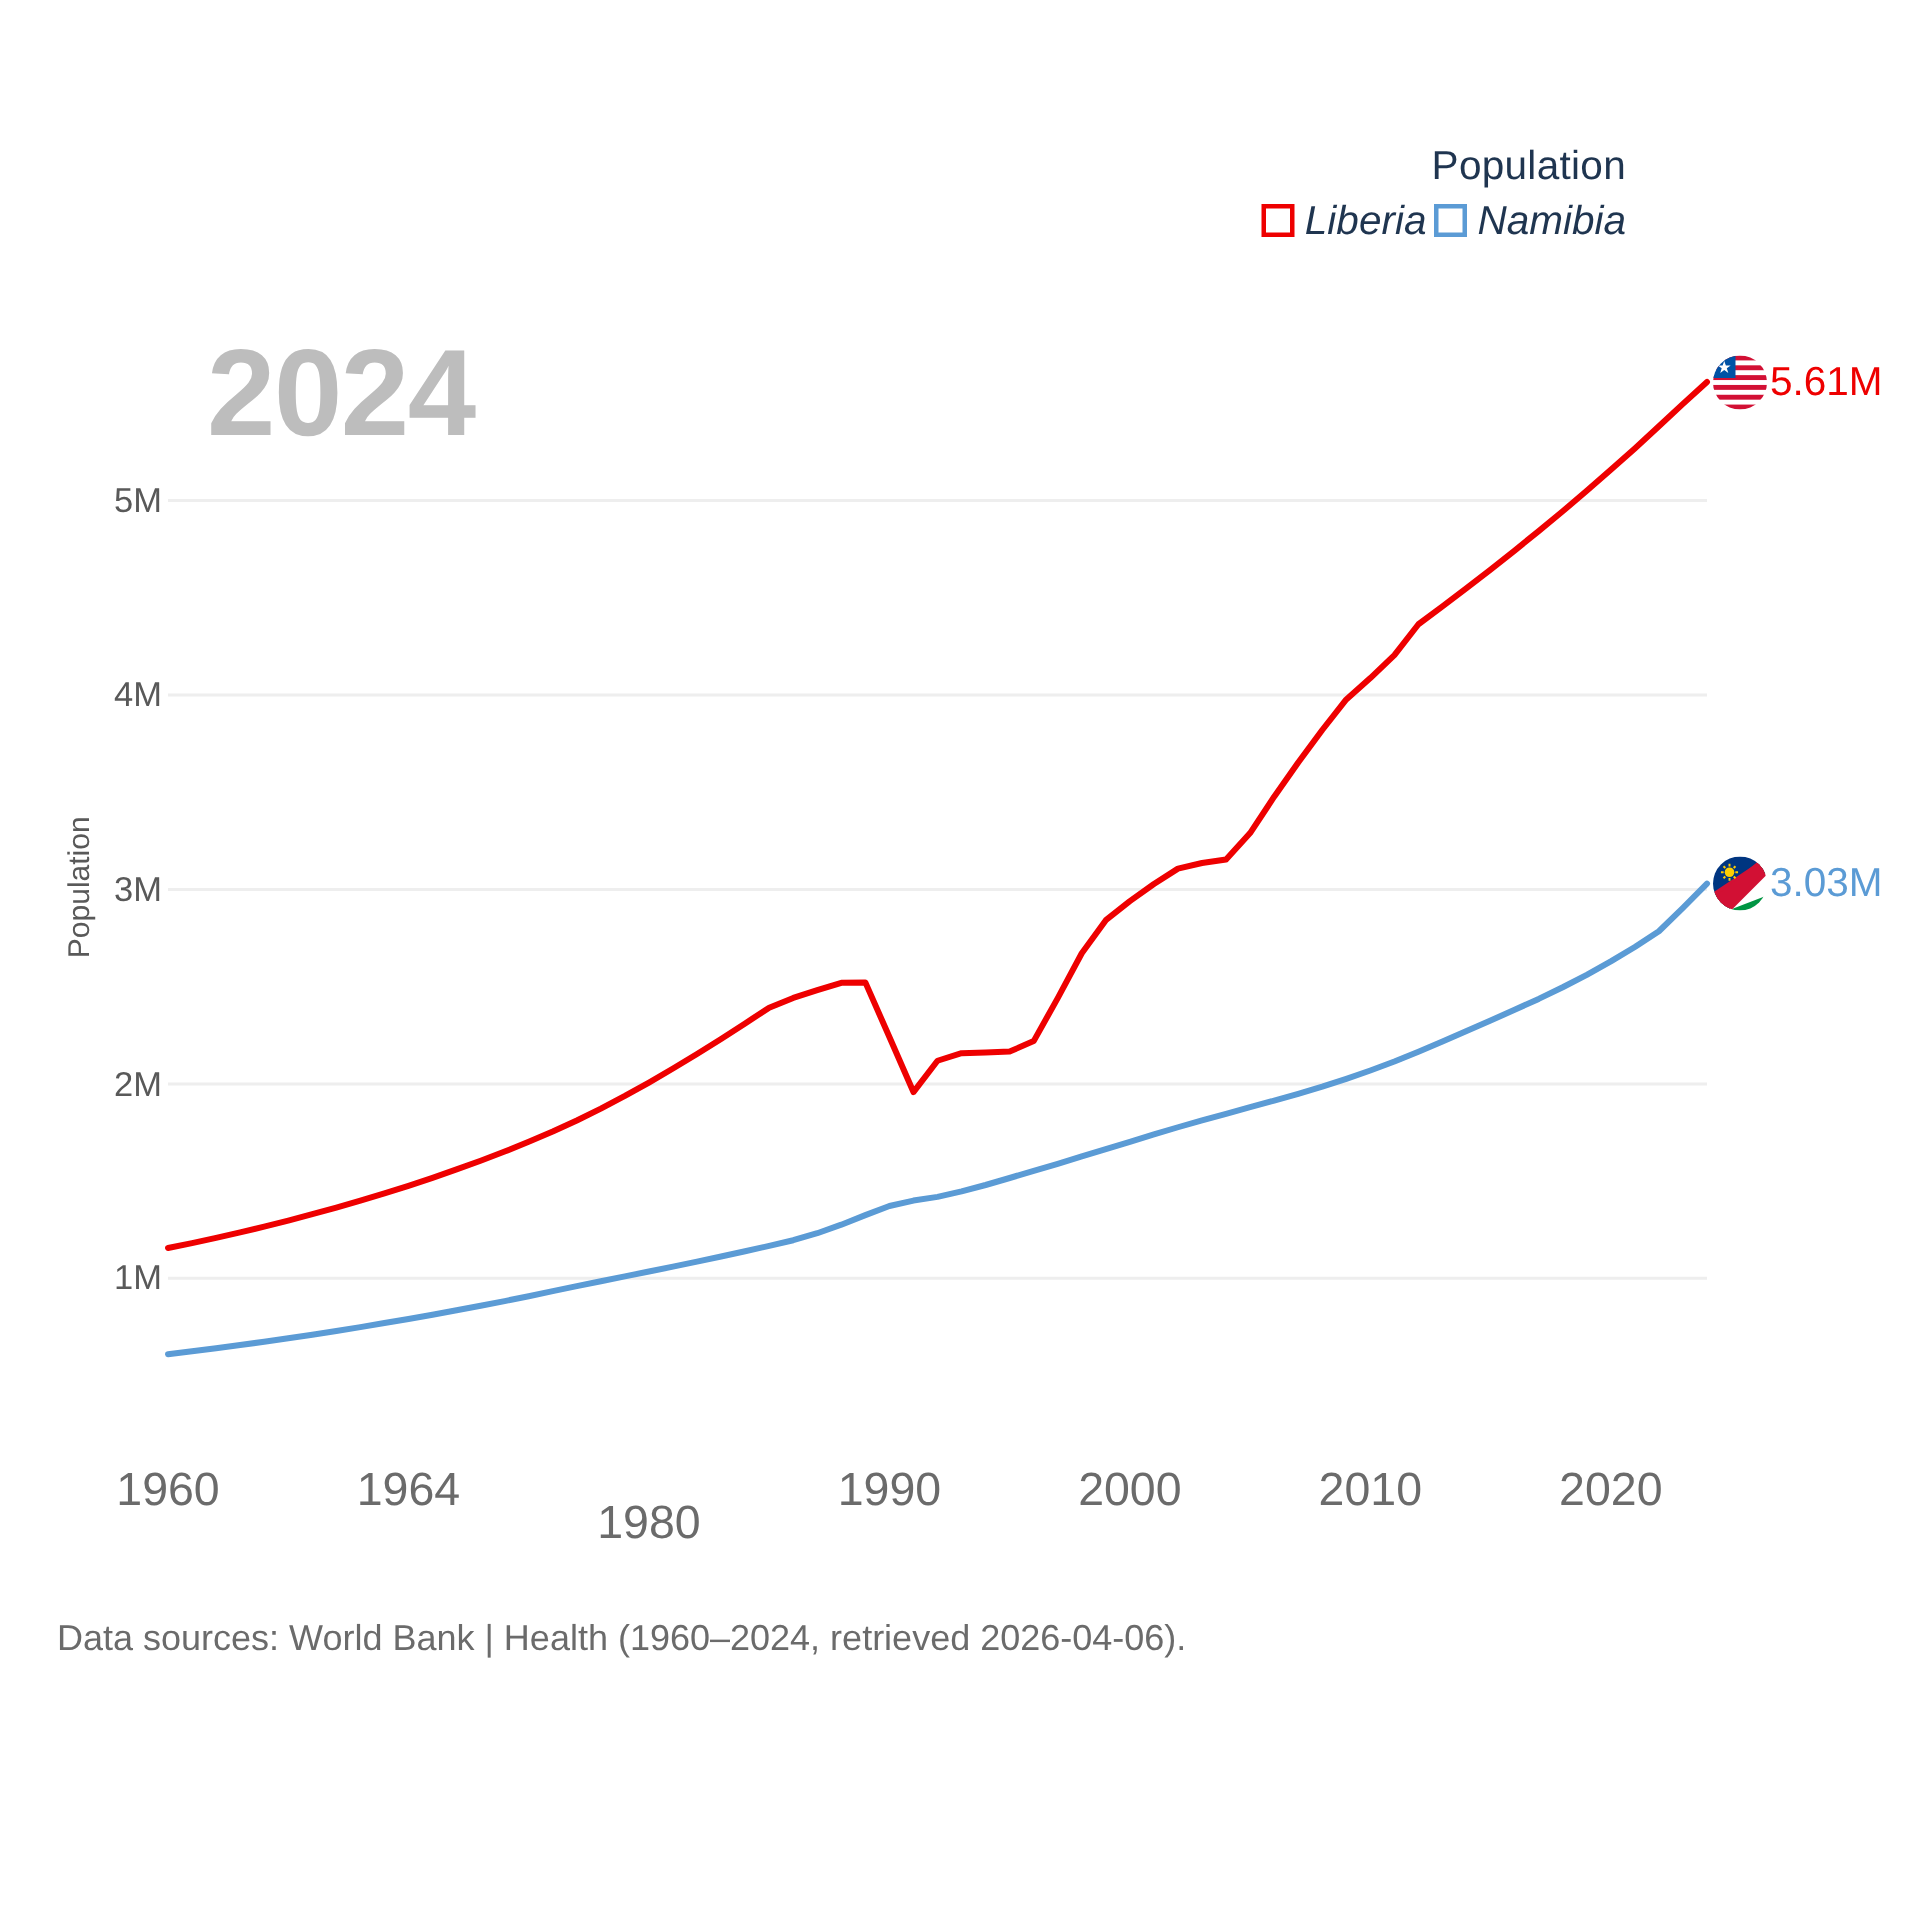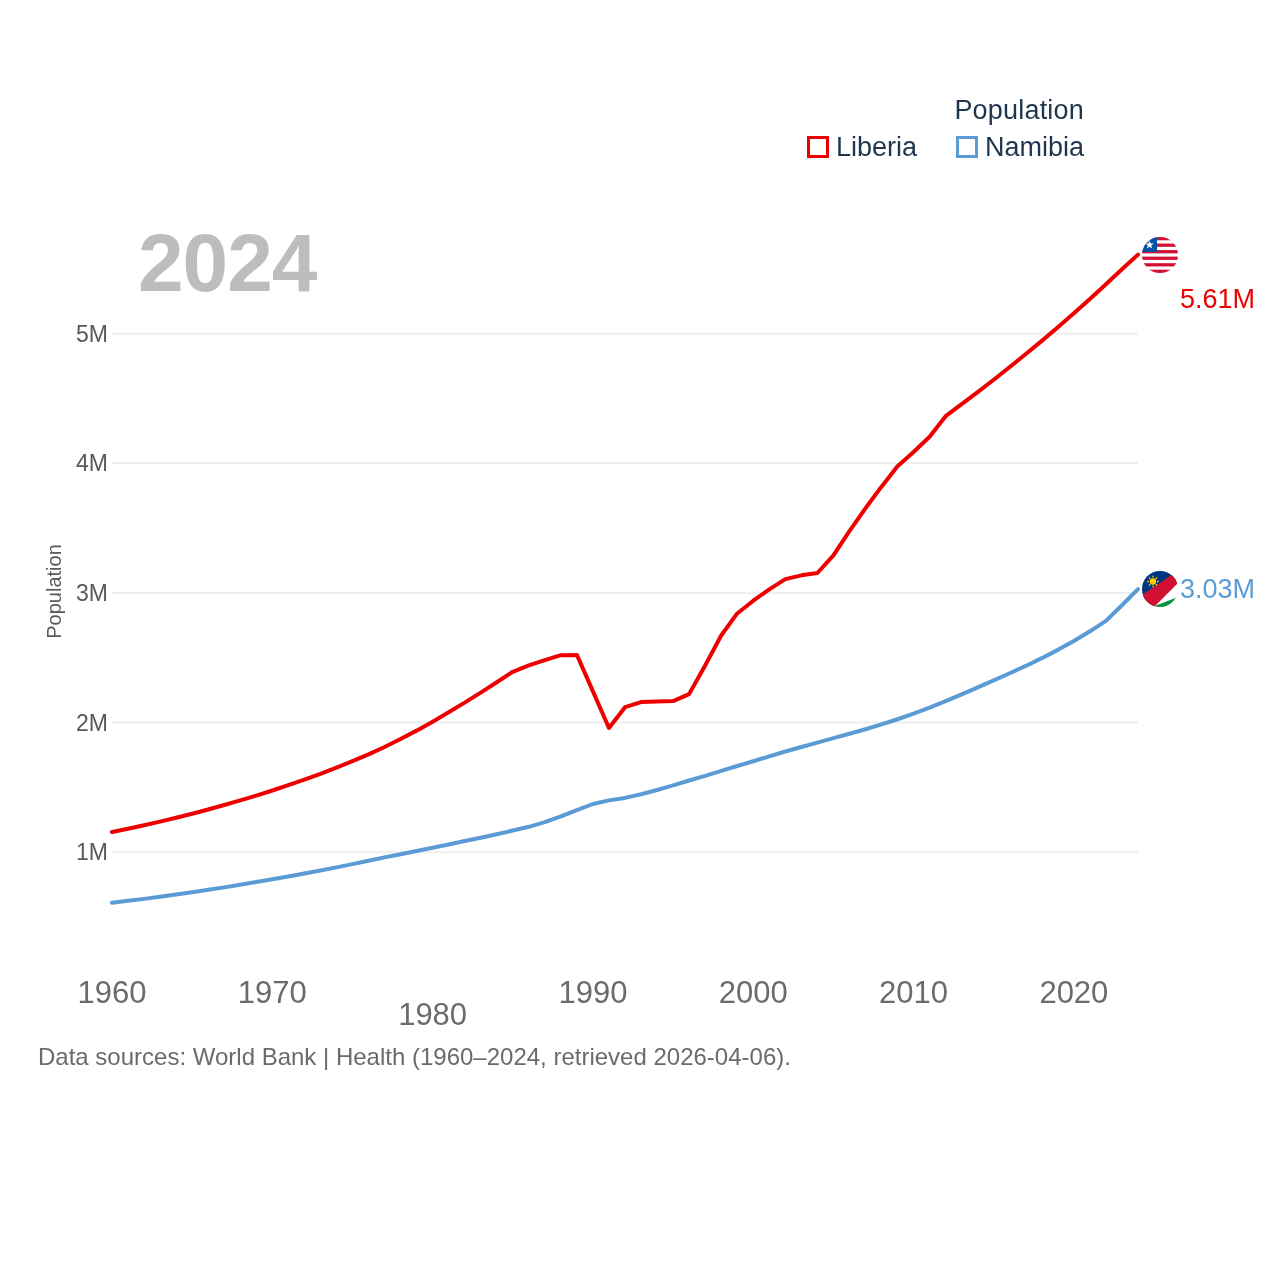--- a/index.html
+++ b/index.html
@@ -31,21 +31,22 @@
     color: #1f3550;
     line-height: 1.1;
     margin-bottom: 8px;
     letter-spacing: 0.2px;
   }
   .legend-items {
     display: flex;
     flex-direction: row;
     justify-content: flex-end;
     align-items: flex-start;
-    gap: 39px;
+    gap: 5px;
+    font-style: italic;
   }
   .legend-item {
     display: flex;
     flex-direction: row;
     align-items: center;
     gap: 7px;
   }
   .legend-swatch {
     width: 22px;
     height: 22px;
@@ -113,21 +114,21 @@
     transform: translate(-50%, -50%);
   }
   .footer {
     position: absolute;
     left: 38px;
     top: 1040px;
     font-size: 24px;
     color: #6b6b6b;
     line-height: 1.45;
   }
-  .footer div { white-space: nowrap; }
+  .footer div { white-space: nowrap; margin-top: 36px; }
   svg { display: block; }
 </style>
 </head>
 <body>
 
 <div id="chart-root">
 
   <div class="legend-block">
     <div class="legend-title">Population</div>
     <div class="legend-items">
@@ -173,21 +174,21 @@
       <div class="ytick-wrap" style="top: 463.333px;">
         <div class="ytick">4M</div>
       </div>
       <div class="ytick-wrap" style="top: 333.704px;">
         <div class="ytick">5M</div>
       </div>
     </div>
 
   <div id="xticks">
       <div class="xtick" style="left: 112px;">1960</div>
-      <div class="xtick" style="left: 272.312px;">1970</div>
+      <div class="xtick" style="left: 272.312px;">1964</div>
       <div class="xtick" style="left: 432.625px; margin-top: 22px;">1980</div>
       <div class="xtick" style="left: 592.938px;">1990</div>
       <div class="xtick" style="left: 753.25px;">2000</div>
       <div class="xtick" style="left: 913.562px;">2010</div>
       <div class="xtick" style="left: 1073.88px;">2020</div>
     </div>
 
   <div class="flag-badge" id="flag-liberia" style="left: 1160px; top: 254.63px;">
     <svg viewBox="0 0 36 36" width="36" height="36">
       <rect x="0" y="0" width="36" height="36" fill="#ffffff"></rect>
@@ -196,21 +197,21 @@
         <rect x="0" y="6.54" width="36" height="3.27" fill="#d21034"></rect>
         <rect x="0" y="13.09" width="36" height="3.27" fill="#d21034"></rect>
         <rect x="0" y="19.63" width="36" height="3.27" fill="#d21034"></rect>
         <rect x="0" y="26.18" width="36" height="3.27" fill="#d21034"></rect>
         <rect x="0" y="32.72" width="36" height="3.28" fill="#d21034"></rect>
       </g>
       <rect x="0" y="0" width="15" height="15" fill="#0052a5"></rect>
       <polygon fill="#ffffff" points="7.5,3.6 8.6,6.6 11.8,6.6 9.2,8.5 10.2,11.6 7.5,9.7 4.8,11.6 5.8,8.5 3.2,6.6 6.4,6.6"></polygon>
     </svg>
   </div>
-  <div class="endlabel" id="label-liberia" style="left: 1180px; top: 254.63px; color: rgb(238, 0, 0); margin-top: 44px;">5.61M</div>
+  <div class="endlabel" id="label-liberia" style="left: 1180px; top: 254.63px; color: rgb(238, 0, 0);">5.61M</div>
 
   <div class="flag-badge" id="flag-namibia" style="left: 1160px; top: 589.074px;">
     <svg viewBox="0 0 36 36" width="36" height="36">
       <polygon points="0,0 36,0 36,10 10,36 0,36" fill="#003580"></polygon>
       <polygon points="36,26 36,36 10,36" fill="#009543"></polygon>
       <polygon points="36,0 36,10 10,36 0,36 0,26" fill="#009543"></polygon>
       <polygon points="36,0 36,12 12,36 0,36 0,24" fill="#d21034" transform="translate(0,0)"></polygon>
       <polygon points="36,2 36,9 9,36 2,36" fill="#ffffff" opacity="0"></polygon>
       <g>
         <polygon points="34,0 36,0 36,8 8,36 0,36 0,28" fill="#d21034"></polygon>

